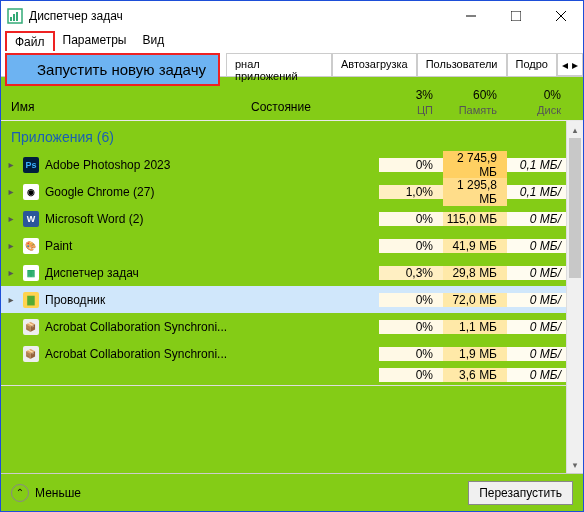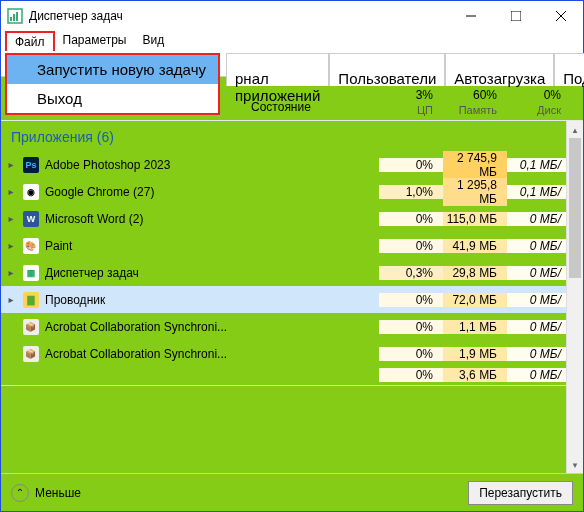--- a/index.html
+++ b/index.html
@@ -15,21 +15,21 @@
 
 .menubar { height: 22px; display: flex; align-items: flex-start; padding: 0 4px; background: #fff; position: relative; }
 .menu-item { padding: 2px 8px; cursor: default; }
 .menu-item.open { border: 2px solid #e22; border-bottom: none; background: #fff; position: relative; z-index: 11; }
 
 .file-menu { position: absolute; top: 22px; left: 4px; width: 215px; background: #fff; border: 2px solid #e22; z-index: 10; }
 .file-menu .mitem { padding: 6px 10px 6px 30px; font-size: 15px; }
 .file-menu .mitem.hl { background: #6db3f2; }
 
 .tabbar { height: 24px; display: flex; align-items: stretch; border-bottom: 1px solid #ccc; background: #fff; padding-left: 225px; position: relative;}
-.tab { padding: 16px 8px; border: 1px solid #ccc; border-bottom: none; background: #fff; font-size: 15px; margin-right: 0; }
+.tab { padding: 4px 8px; border: 1px solid #ccc; border-bottom: none; background: #fff; font-size: 11px; margin-right: 0; }
 .tab-scroll { display:flex; align-items:center; border:1px solid #ccc; padding:0 2px; font-size:10px;}
 .tab-scroll span { padding: 0 2px; }
 
 .headers { display: flex; height: 44px; border-bottom: 1px solid #e8e8e8; align-items: flex-end; }
 .h-name { width: 242px; padding: 0 0 6px 10px; }
 .h-status { width: 136px; padding: 0 0 6px 8px; }
 .h-col { width: 64px; text-align: right; padding: 0 10px 0 0; display:flex; flex-direction:column; justify-content:flex-end; }
 .h-col .pct { font-size: 12px; margin-bottom: 2px; }
 .h-col .lbl { font-size: 11px; color: #555; margin-bottom: 4px; }
 
@@ -97,28 +97,27 @@
     </div>
   </div>
 
   <div class="menubar">
     <span class="menu-item open">Файл</span>
     <span class="menu-item">Параметры</span>
     <span class="menu-item">Вид</span>
 
     <div class="file-menu">
       <div class="mitem hl">Запустить новую задачу</div>
-      <div class="mitem">Выход</div>
     </div>
   </div>
 
   <div class="tabbar">
     <div class="tab">рнал приложений</div>
+    <div class="tab">Автозагрузка</div>
     <div class="tab">Пользователи</div>
-    <div class="tab">Автозагрузка</div>
     <div class="tab">Подро</div>
     <div class="tab-scroll">
         <span>◂</span>
         <span>▸</span>
       </div>
   </div>
 
   <div class="headers">
     <div class="h-name">Имя</div>
     <div class="h-status">Состояние</div>

